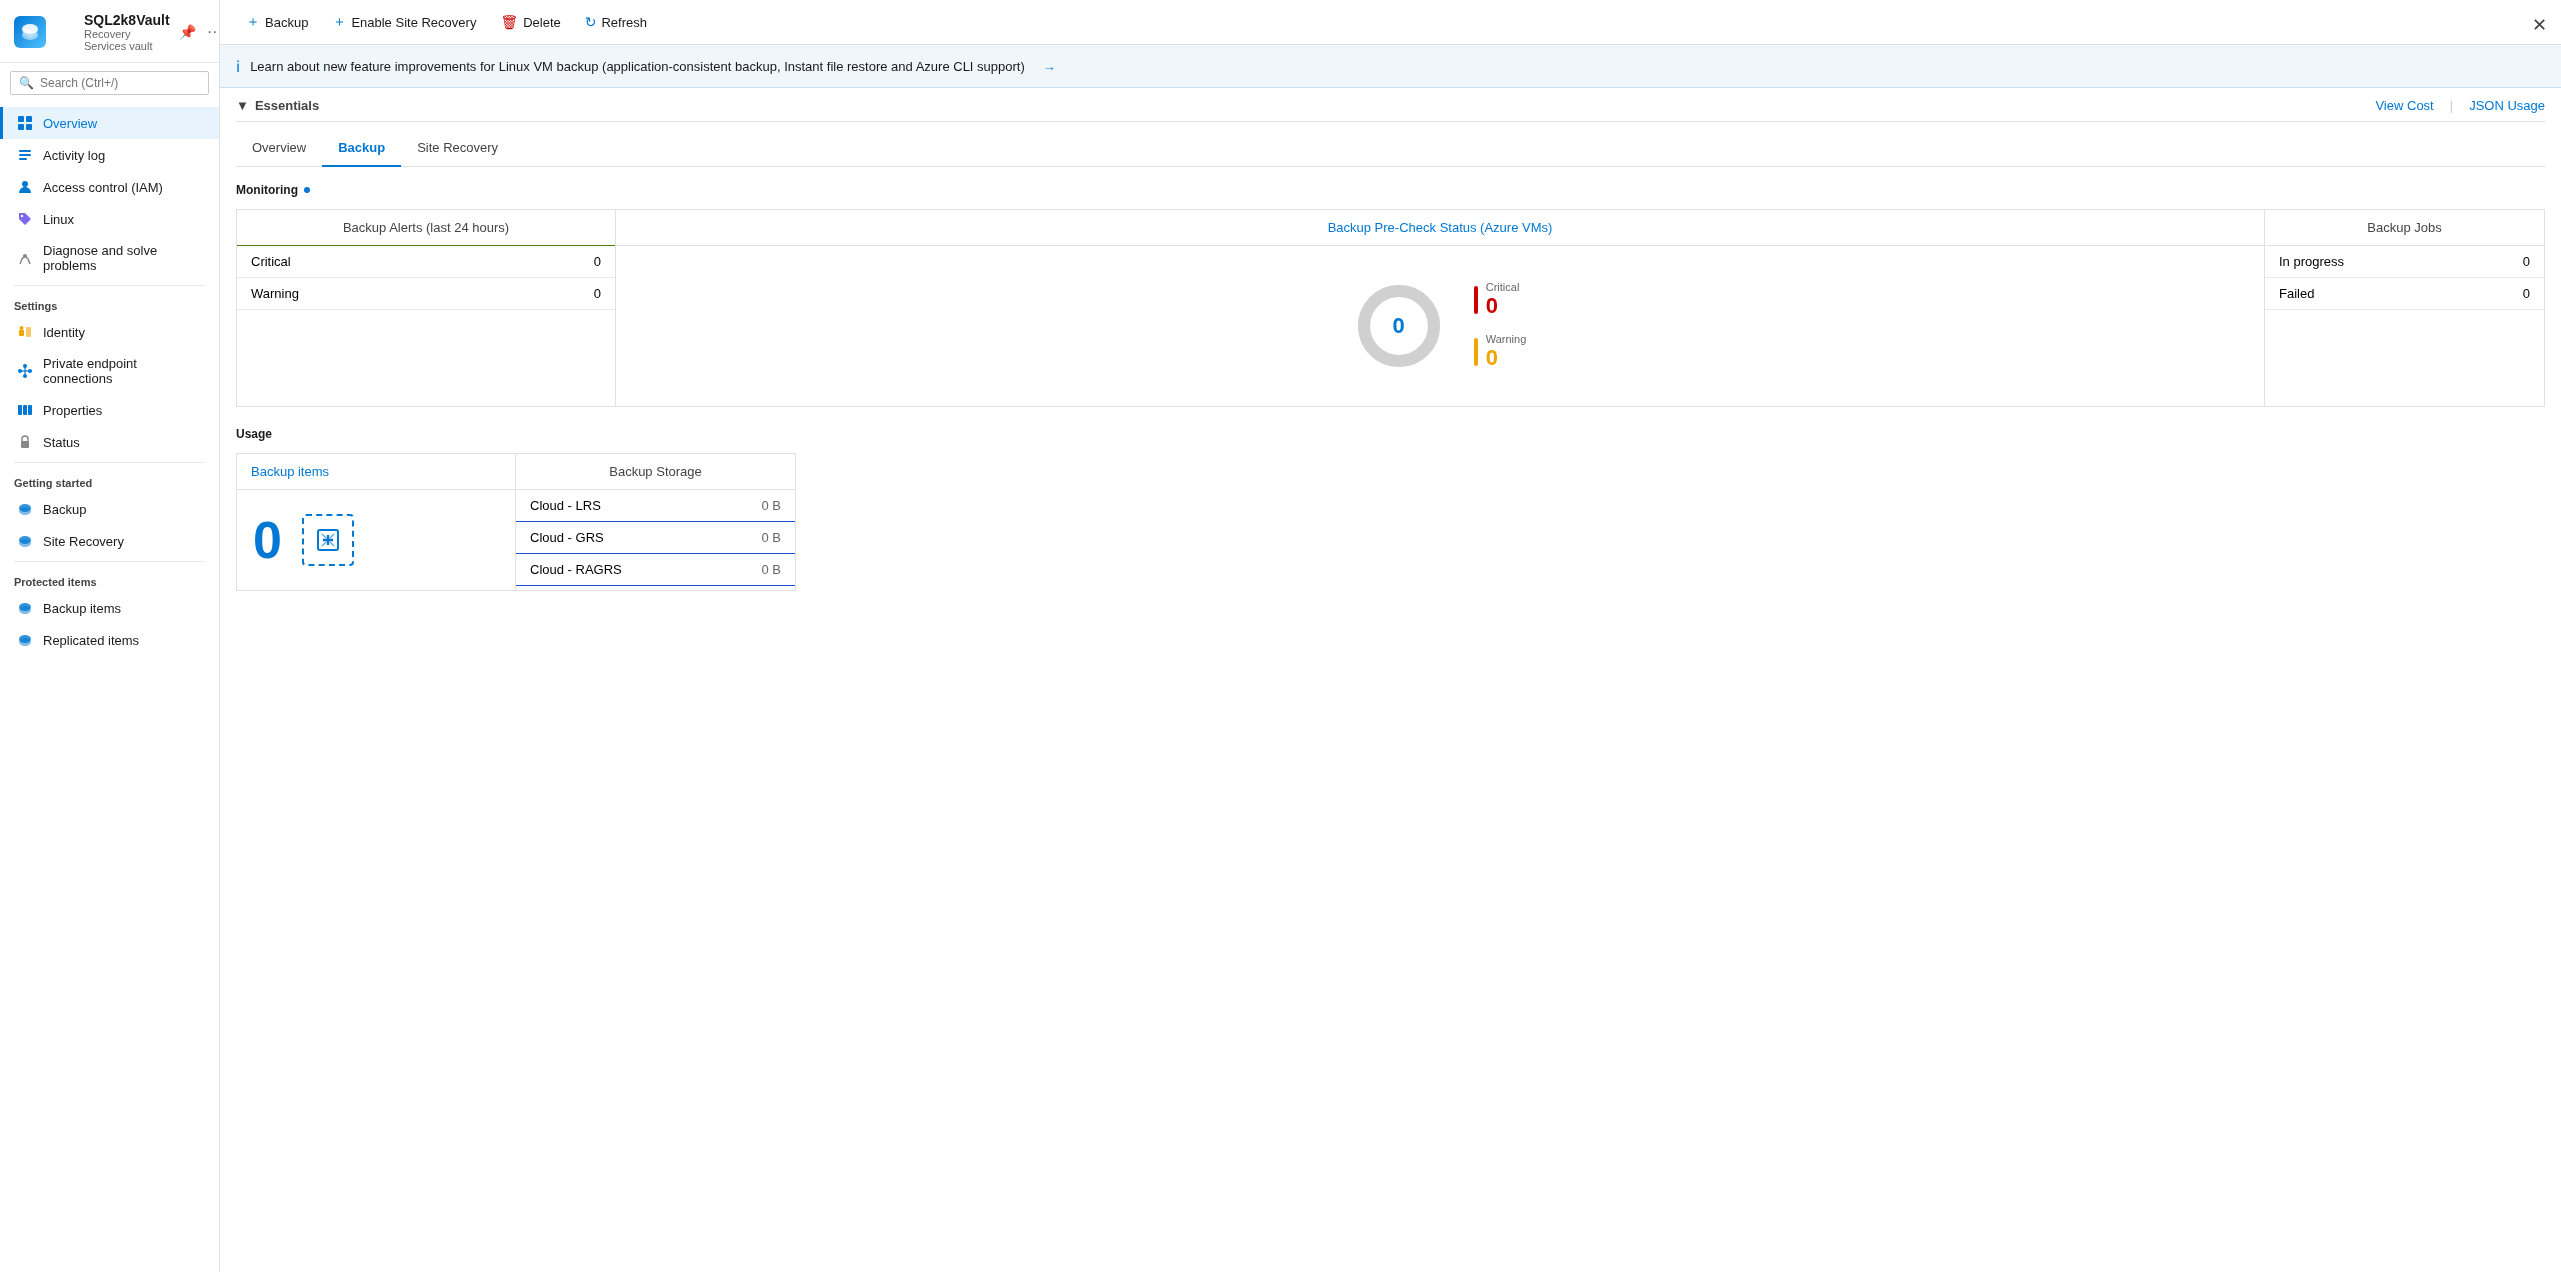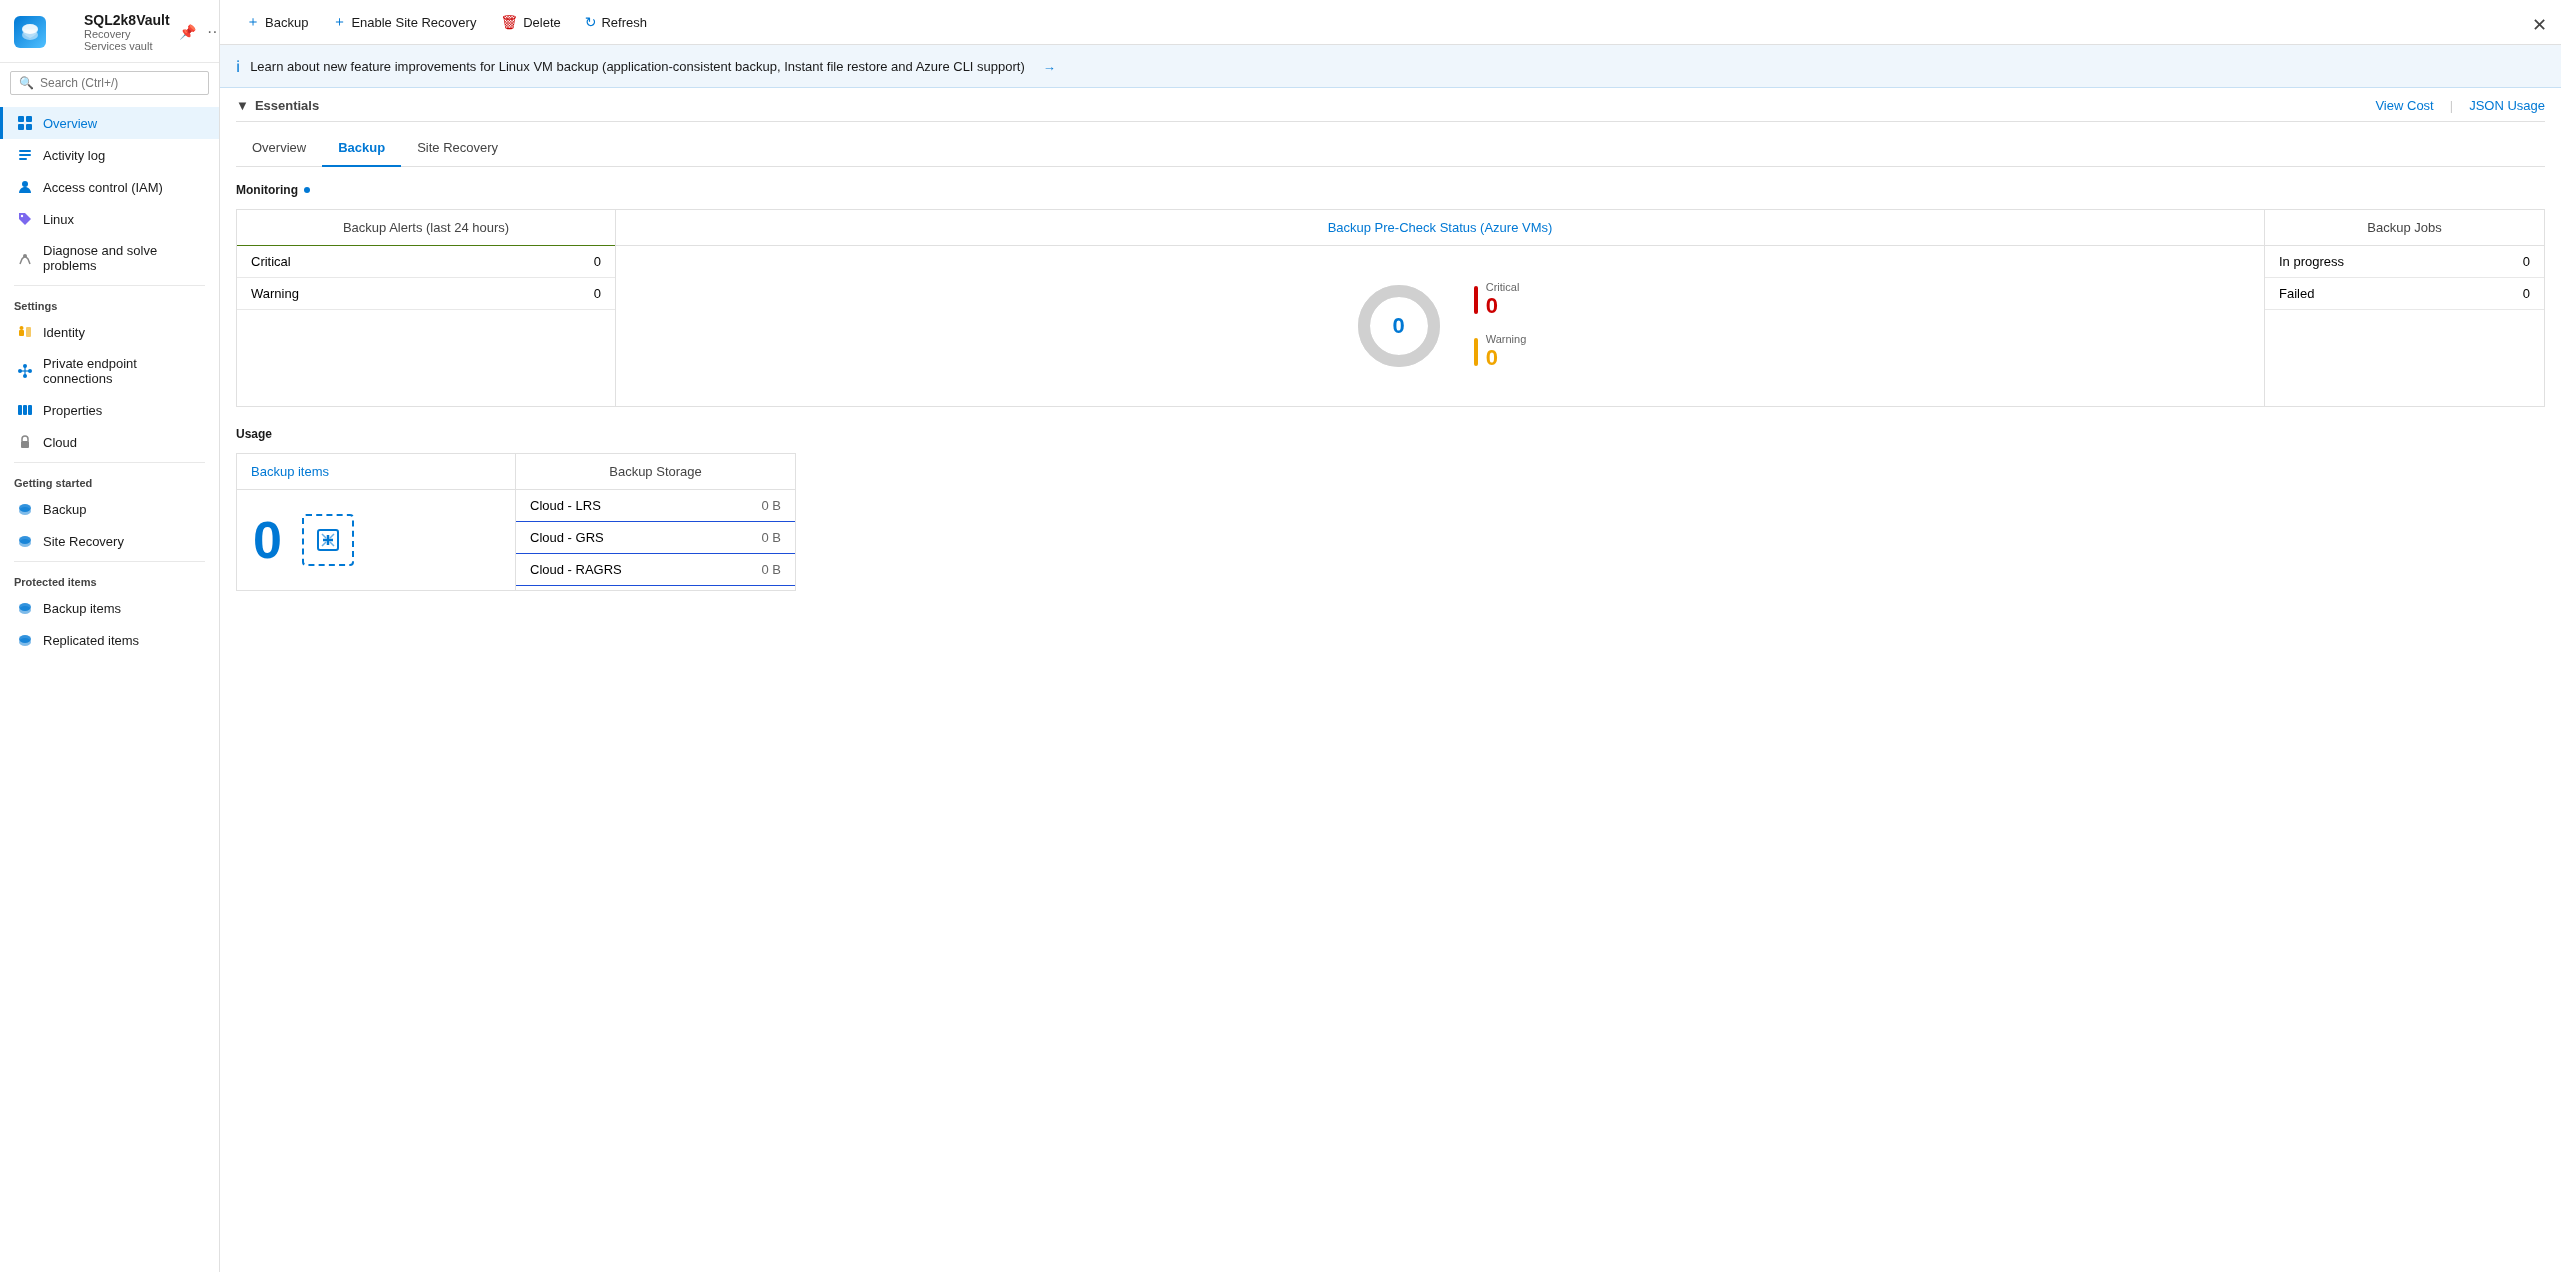--- a/index.html
+++ b/index.html
@@ -429,21 +429,21 @@
       </span>
       <span>Properties</span>
     </div>
     <div class="sidebar-item">
       <span class="sidebar-item-icon icon-locks">
         <svg width="16" height="16" viewBox="0 0 16 16" fill="#888">
           <rect x="4" y="7" width="8" height="7" rx="1"></rect>
             <path d="M5 7V5a3 3 0 016 0v2" stroke="#888" stroke-width="1.5" fill="none"></path>
         </svg>
       </span>
-      <span>Cloud</span>
+      <span>Status</span>
     </div>
 
     <div class="sidebar-divider"></div>
     <div class="sidebar-section-label">Getting started</div>
 
     <div class="sidebar-item">
       <span class="sidebar-item-icon icon-backup">
         <svg width="16" height="16" viewBox="0 0 16 16">
           <ellipse cx="8" cy="7" rx="6" ry="4" fill="#0078d4" opacity="0.8"></ellipse>
           <ellipse cx="8" cy="10" rx="6" ry="4" fill="#0078d4" opacity="0.5"></ellipse>

